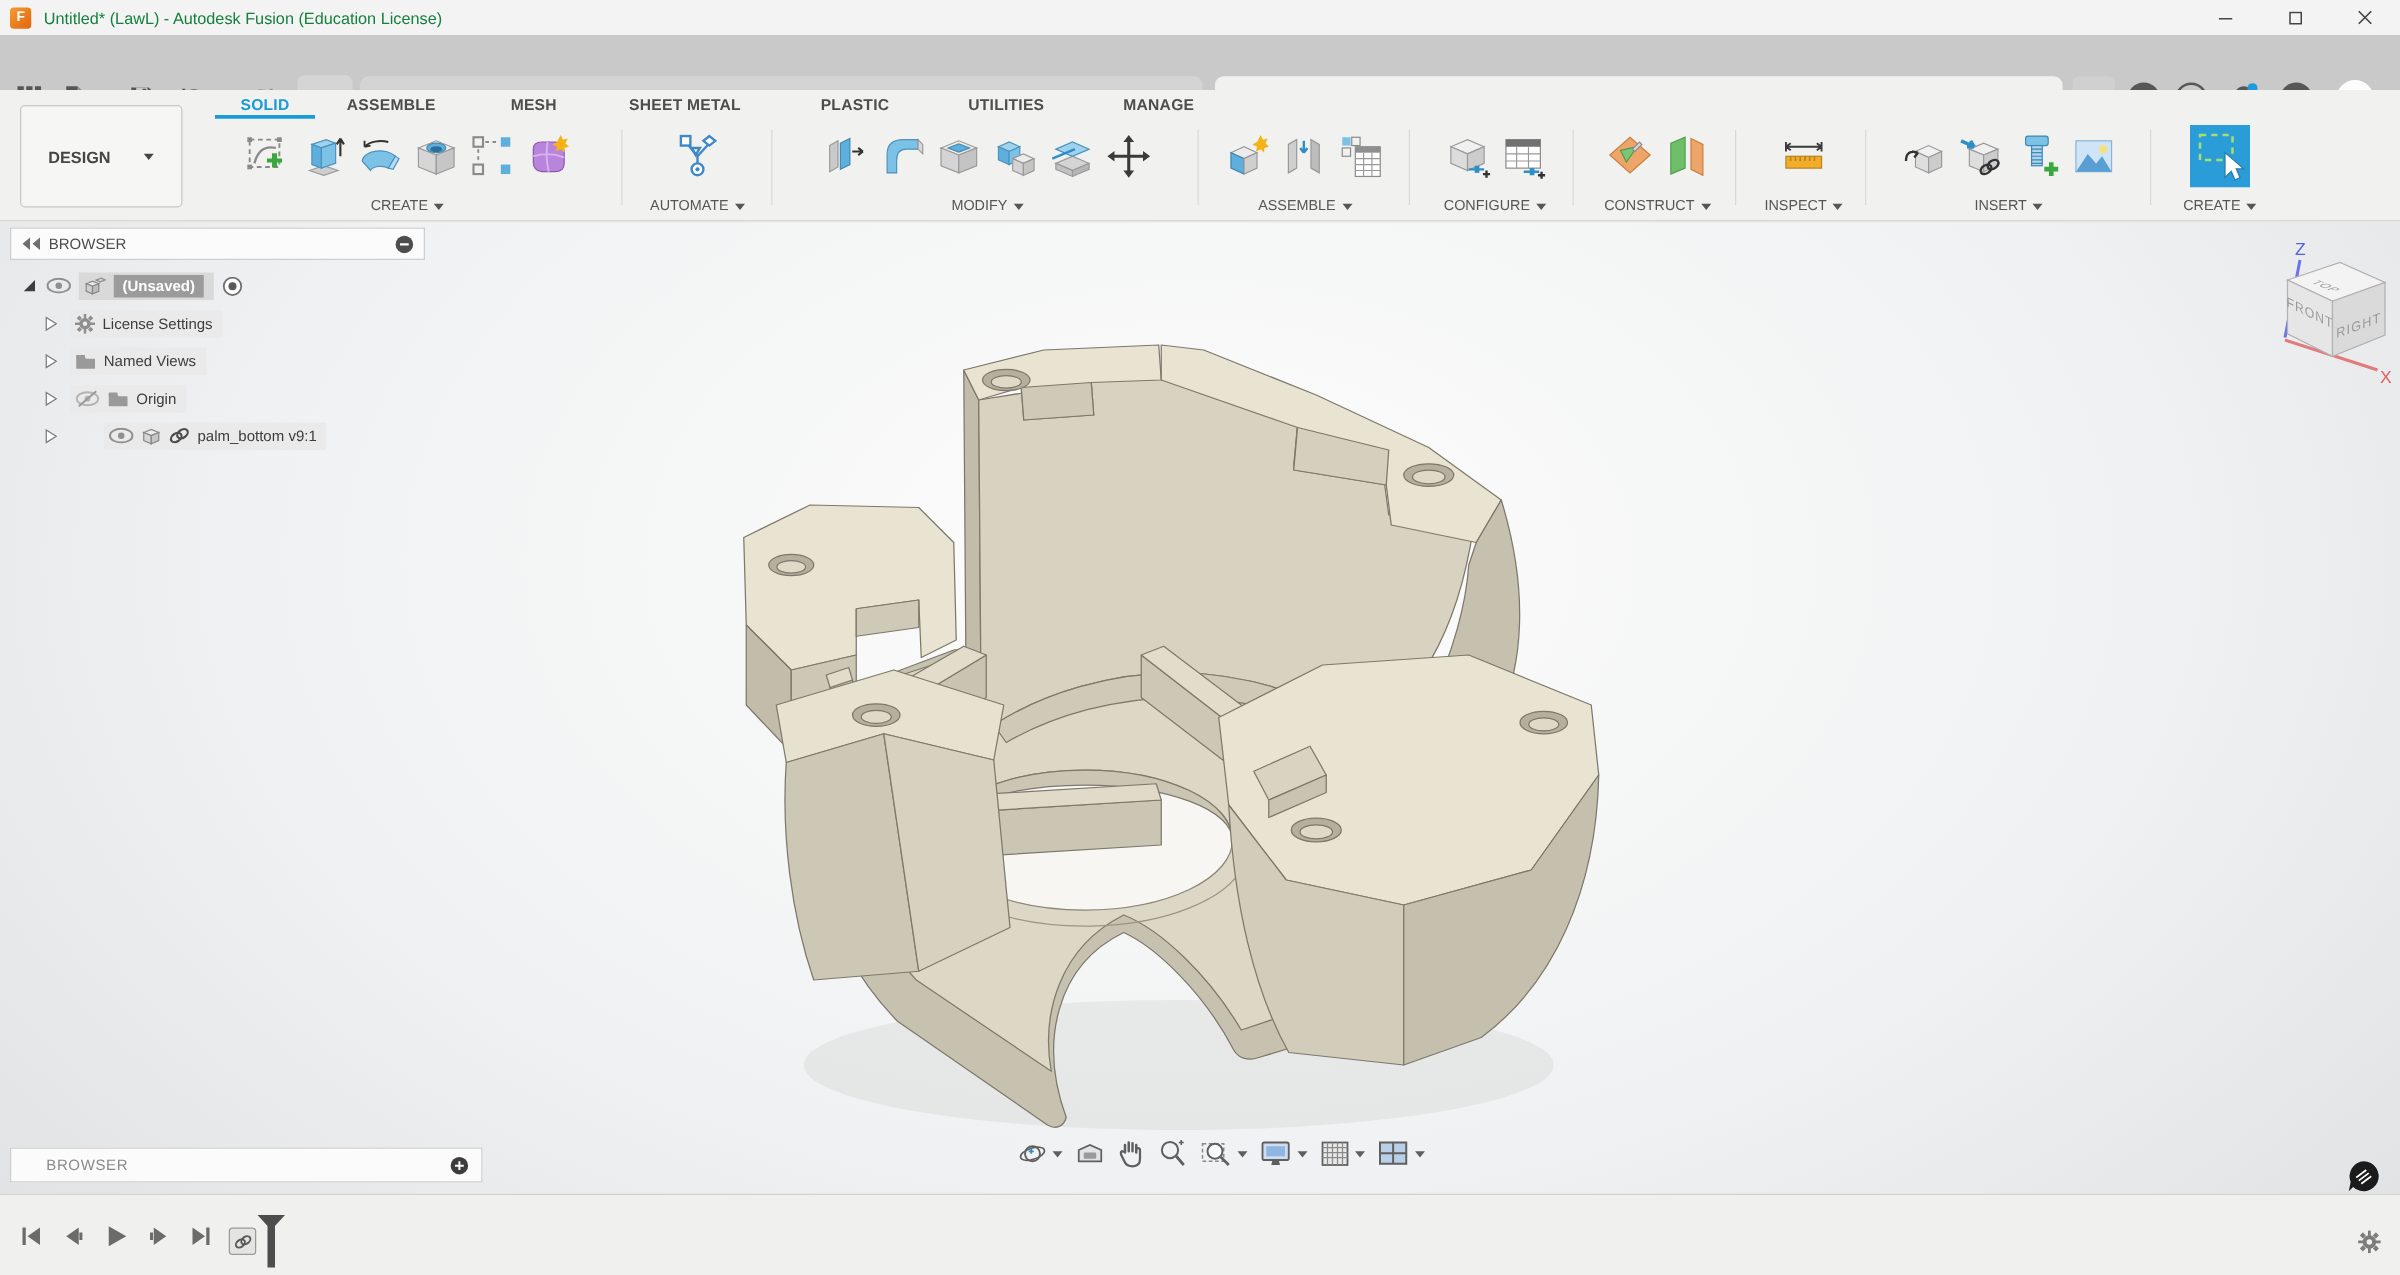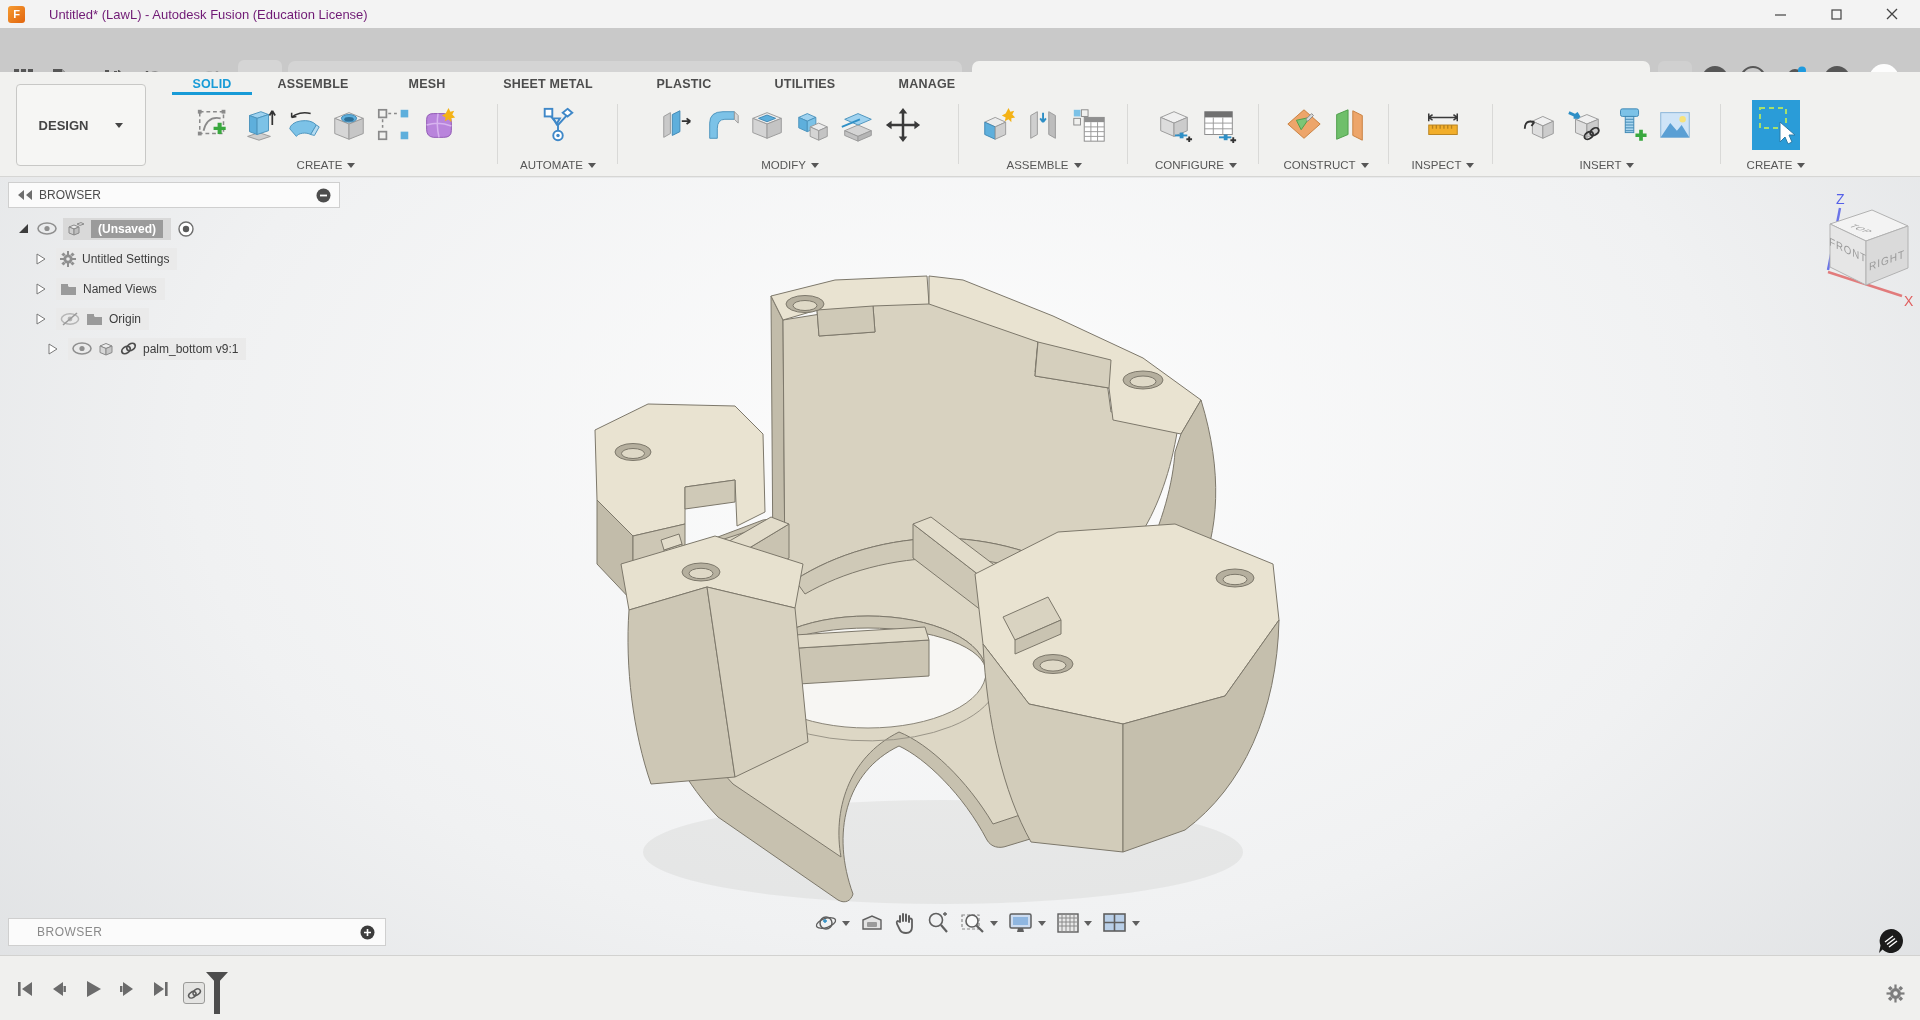--- a/index.html
+++ b/index.html
@@ -5,21 +5,21 @@
   * { margin:0; padding:0; box-sizing:border-box; }
   html,body { width:1920px; height:1020px; overflow:hidden; font-family:"Liberation Sans", sans-serif; }
   .abs { position:absolute; }
   #stage { position:relative; width:1920px; height:1020px; background:#e8e9ea; }
 
   
   #titlebar { left:0; top:0; width:1920px; height:28px; background:#f3f3f3; display:flex; align-items:center; }
   #app-logo { width:17px; height:17px; margin-left:8px; border-radius:3px;
               background:linear-gradient(135deg,#f59b32 0%,#e2650e 100%);
               color:#fff; font-weight:bold; font-size:11px; display:flex; align-items:center; justify-content:center; }
-  #win-title { margin-left:24px; font-size:13px; color:#701a75; }
+  #win-title { margin-left:10px; font-size:13px; color:#15803d; }
   #win-controls { position:absolute; right:0; top:0; height:28px; display:flex; }
   .winbtn { width:56px; height:28px; display:flex; align-items:center; justify-content:center; color:#444; }
 
   
   #tabbar { left:0; top:28px; width:1920px; height:44px; background:#c9c9c9; }
   .qbtn { position:absolute; top:36px; height:28px; display:flex; align-items:center; justify-content:center; color:#5a5a5a; }
   .caret-s { width:0; height:0; border-left:4px solid transparent; border-right:4px solid transparent; border-top:5px solid #6e6e6e; margin-left:4px; }
   #home-tile { left:238px; top:32px; width:44px; height:40px; background:#d5d5d5; border-radius:6px 6px 0 0; display:flex; align-items:center; justify-content:center; }
   .doc-tab { position:absolute; top:33px; height:39px; border-radius:7px 7px 0 0; display:flex; align-items:center; }
   #tab-0 { left:288px; width:674px; background:#d4d4d4; }
@@ -663,21 +663,21 @@
               <rect x="7" y="0" width="2" height="4"></rect>
               <rect x="7" y="12" width="2" height="4"></rect>
               <rect x="0" y="7" width="4" height="2"></rect>
               <rect x="12" y="7" width="4" height="2"></rect>
           <rect x="2" y="2" width="3" height="3" transform="rotate(45 3.5 3.5)"></rect>
               <rect x="11" y="2" width="3" height="3" transform="rotate(45 12.5 3.5)"></rect>
           <rect x="2" y="11" width="3" height="3" transform="rotate(45 3.5 12.5)"></rect>
               <rect x="11" y="11" width="3" height="3" transform="rotate(45 12.5 12.5)"></rect>
             </g>
         </svg>
-        <span>Untitled Settings</span>
+        <span>License Settings</span>
       </div>
     </div>
 
     <div class="brow" style="top:98px;left:36px;">
       <svg width="10" height="12" style="margin-right:10px;">
         <path d="M1,1 L9,6 L1,11 Z" fill="#fff" stroke="#7a7a7a"></path>
       </svg>
       <div class="pill">
         <svg width="17" height="14">
           <path d="M1,3 L7,3 L9,5 L16,5 L16,13 L1,13 Z" fill="#9a9a9a"></path>
@@ -698,21 +698,21 @@
           <line x1="3" y1="13" x2="17" y2="1" stroke="#9a9a9a" stroke-width="1.6"></line>
         </svg>
         <svg width="17" height="14">
           <path d="M1,3 L7,3 L9,5 L16,5 L16,13 L1,13 Z" fill="#9a9a9a"></path>
             <rect x="1" y="2" width="7" height="3" fill="#9a9a9a"></rect>
         </svg>
         <span>Origin</span>
       </div>
     </div>
 
-    <div class="brow" style="top:158px;left:48px;">
+    <div class="brow" style="top:158px;left:36px;gap:27px;">
       <svg width="10" height="12" style="margin-right:10px;">
         <path d="M1,1 L9,6 L1,11 Z" fill="#fff" stroke="#7a7a7a"></path>
       </svg>
       <div class="pill">
         <svg width="20" height="13">
           <ellipse cx="10" cy="6.5" rx="9" ry="5.5" fill="none" stroke="#8f8f8f" stroke-width="1.6"></ellipse>
             <circle cx="10" cy="6.5" r="2.6" fill="#8f8f8f"></circle>
         </svg>
         <svg width="16" height="16" viewBox="0 0 16 16">
           <path d="M2,5 L8,2.5 L14,5 L8,7.5 Z" fill="#ececec" stroke="#8a8a8a"></path>

